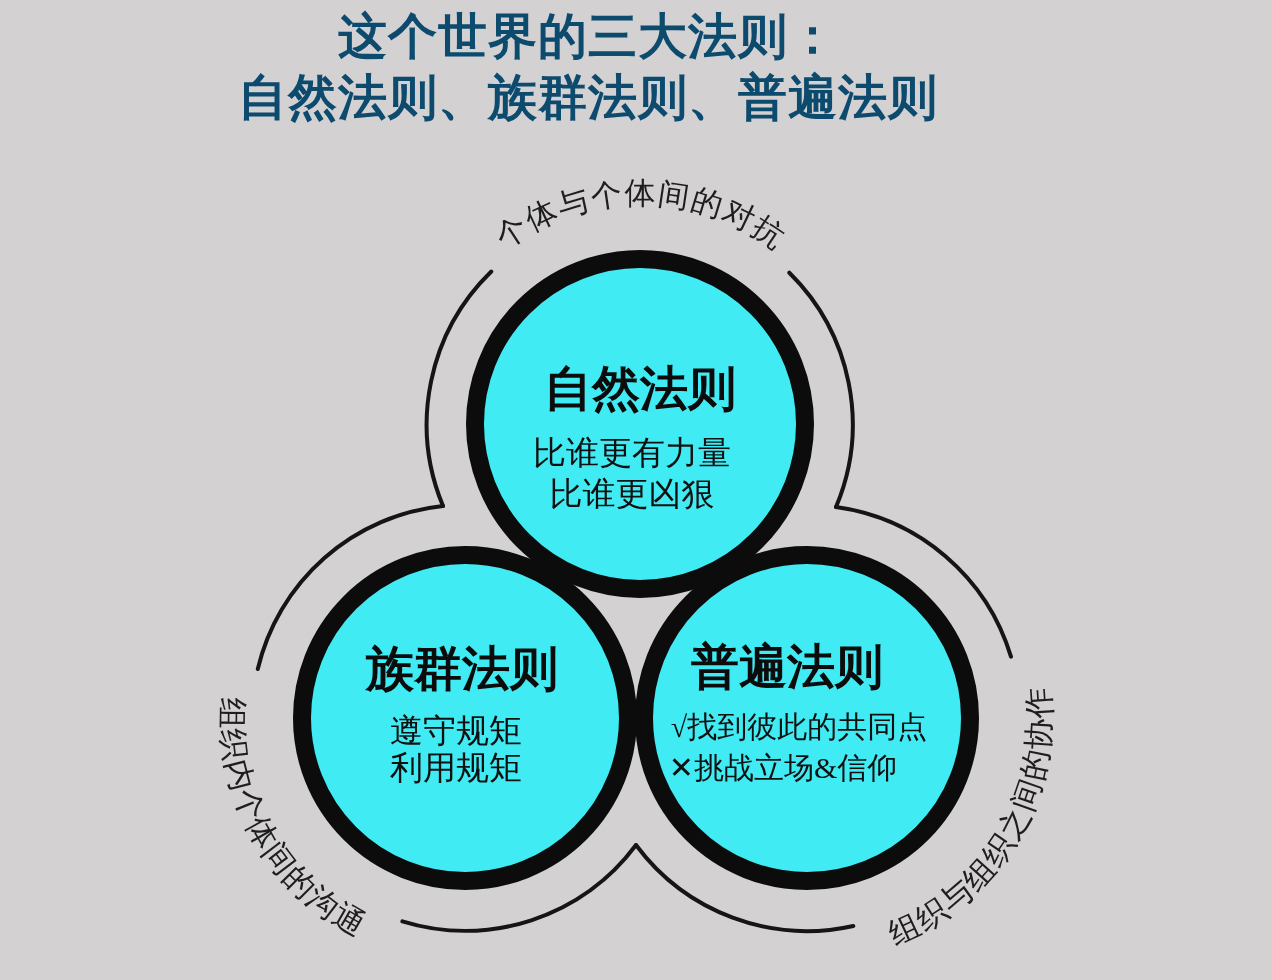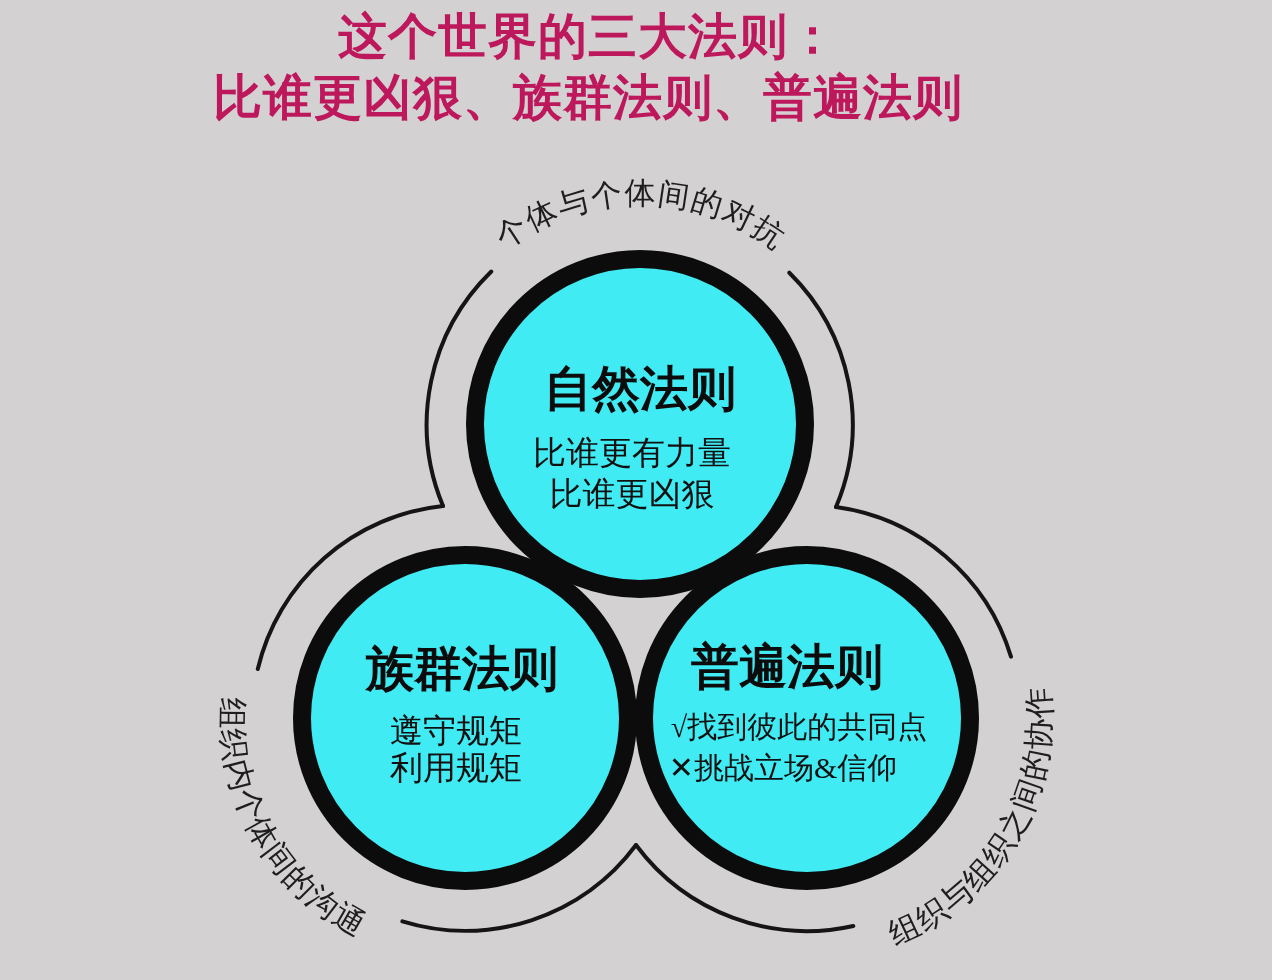--- a/index.html
+++ b/index.html
@@ -18,21 +18,21 @@
     width: 1272px;
     height: 980px;
     background: #d3d1d2;
   }
   .title-block {
     position: absolute;
     top: 6px;
     left: 0;
     width: 1176px;
     text-align: center;
-    color: #be185d;
+    color: #0c4a6e;
     font-weight: bold;
     font-size: 49px;
     line-height: 61px;
     letter-spacing: 1px;
   }
   .diagram-svg {
     position: absolute;
     top: 0;
     left: 0;
   }
@@ -72,21 +72,21 @@
     letter-spacing: 1.5px;
   }
 </style>
 </head>
 <body>
 
 <div class="page">
 
   <div class="title-block">
     <div>这个世界的三大法则：</div>
-    <div>比谁更凶狠、族群法则、普遍法则</div>
+    <div>自然法则、族群法则、普遍法则</div>
   </div>
 
   <svg class="diagram-svg" width="1272" height="980" viewBox="0 0 1272 980">
 
     <defs>
       <path id="topTextPath" d="M 436 509 A 221 221 0 1 1 844 510"></path>
       <path id="leftTextPath" d="M 440 475 A 244 244 0 1 0 661 864"></path>
       <path id="rightTextPath" d="M 611 864 A 244 244 0 1 0 840 476"></path>
     </defs>
 

